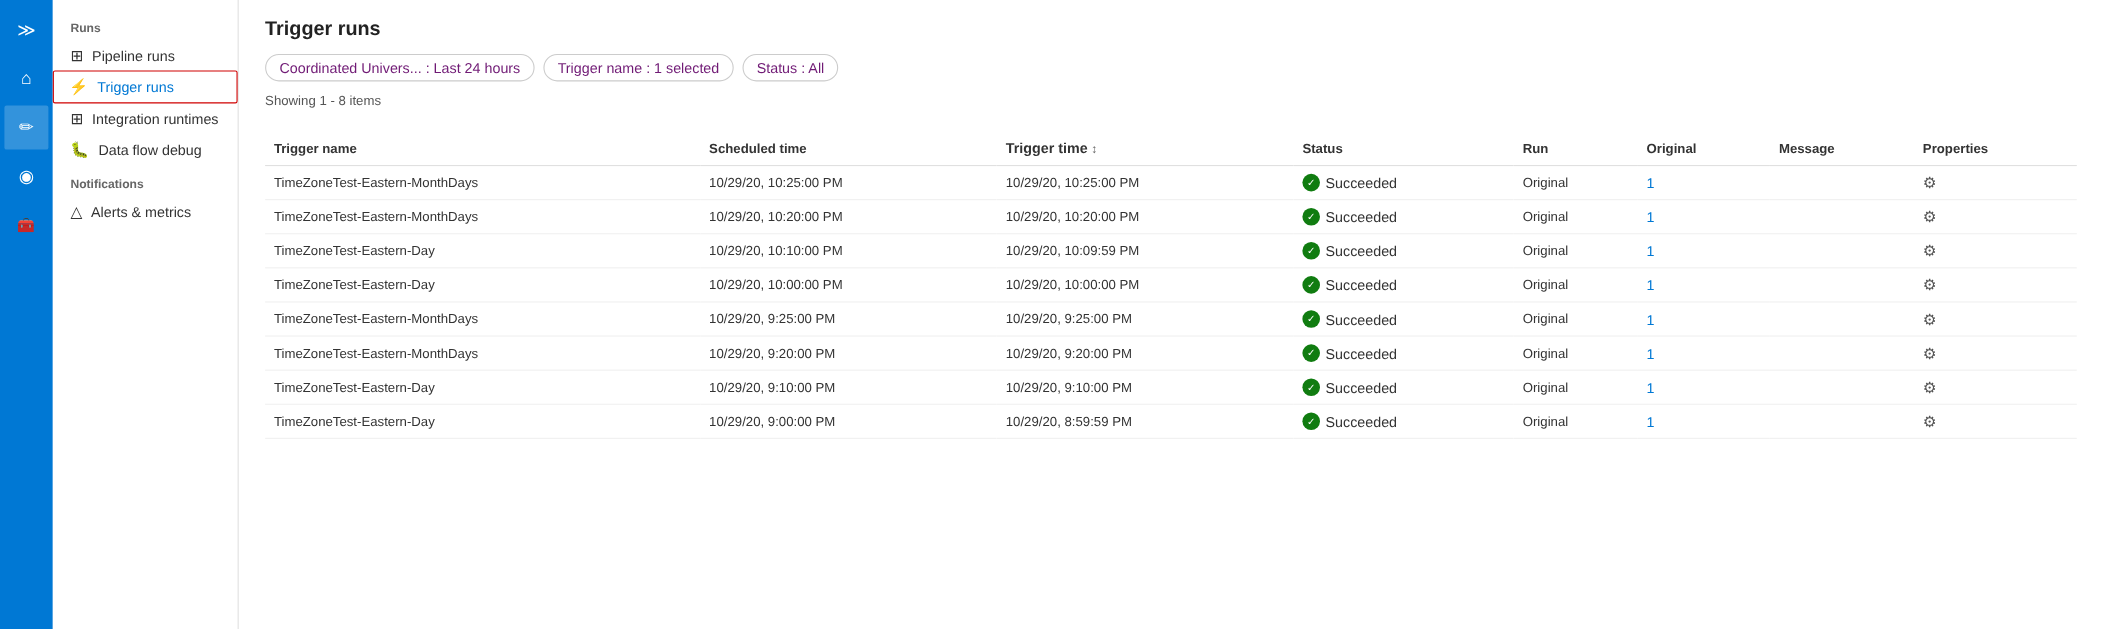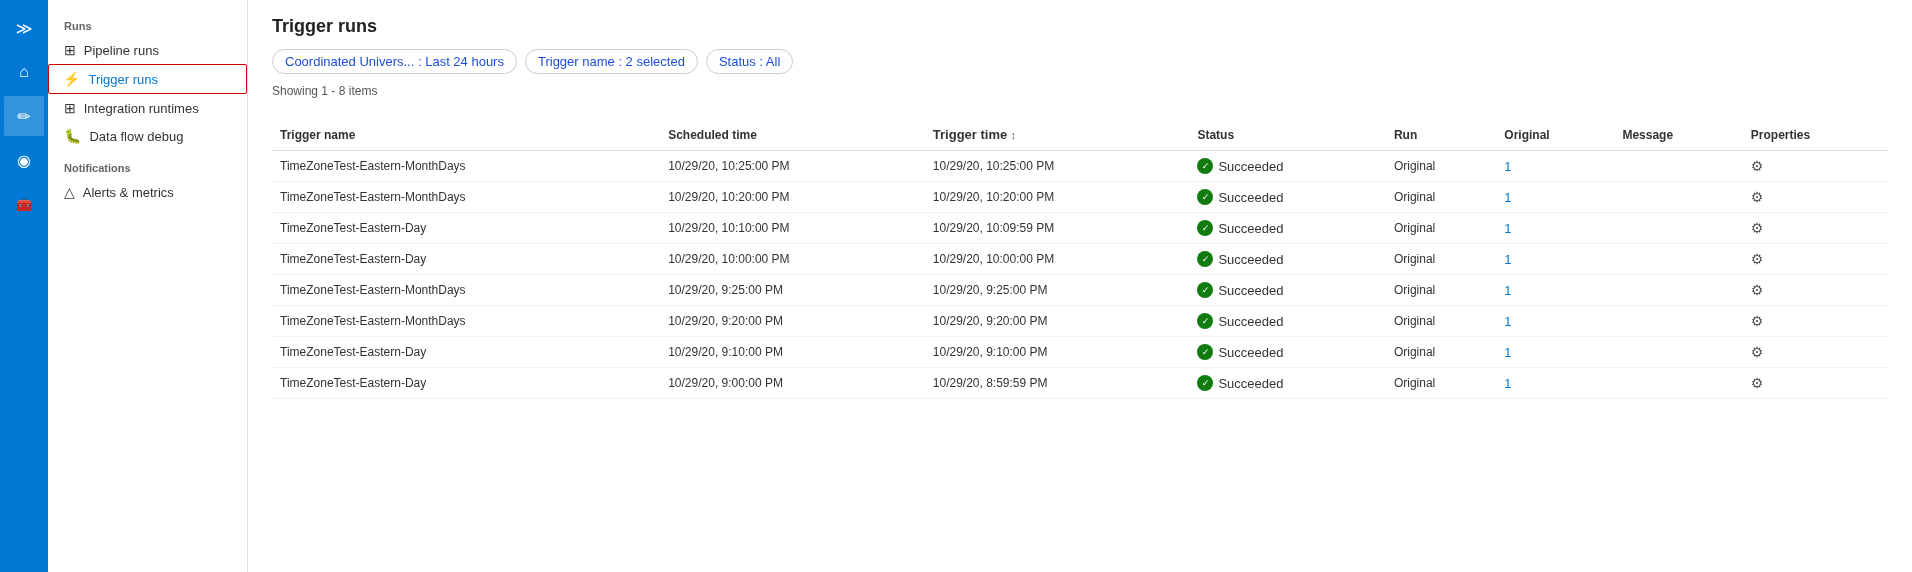--- a/index.html
+++ b/index.html
@@ -26,21 +26,21 @@
       cursor: pointer;
       border-radius: 2px;
       font-size: 16px;
     }
     .icon-rail .rail-icon.active {
       background: rgba(255,255,255,0.2);
     }
 
     
     .sidebar {
-      width: 200px;
+      width: 169px;
       background: #fff;
       border-right: 1px solid #e0e0e0;
       padding: 8px 0;
       flex-shrink: 0;
     }
     .sidebar-section-label {
       font-size: 11px;
       font-weight: 600;
       color: #666;
       padding: 12px 16px 4px 16px;
@@ -120,21 +120,21 @@
       margin-bottom: 10px;
     }
     .filter-pill {
       display: flex;
       align-items: center;
       gap: 4px;
       border: 1px solid #ccc;
       border-radius: 16px;
       padding: 4px 12px;
       font-size: 12px;
-      color: #1d4ed8;
+      color: #701a75;
       cursor: pointer;
       background: #fff;
       text-align: center;
     }
 
     
     .items-count {
       font-size: 12px;
       color: #555;
       margin-bottom: 21px;
@@ -228,21 +228,21 @@
 
 <div class="main">
   <div class="page-title">Trigger runs</div>
 
 
   <div class="filter-bar">
     <div class="filter-pill">
       <span>Coordinated Univers... : Last 24 hours</span>
     </div>
     <div class="filter-pill">
-      <span>Trigger name : 2 selected</span>
+      <span>Trigger name : 1 selected</span>
     </div>
     <div class="filter-pill">
       <span>Status : All</span>
     </div>
   </div>
 
   <div class="items-count">Showing 1 - 8 items</div>
 
   <table class="data-table">
     <thead>

